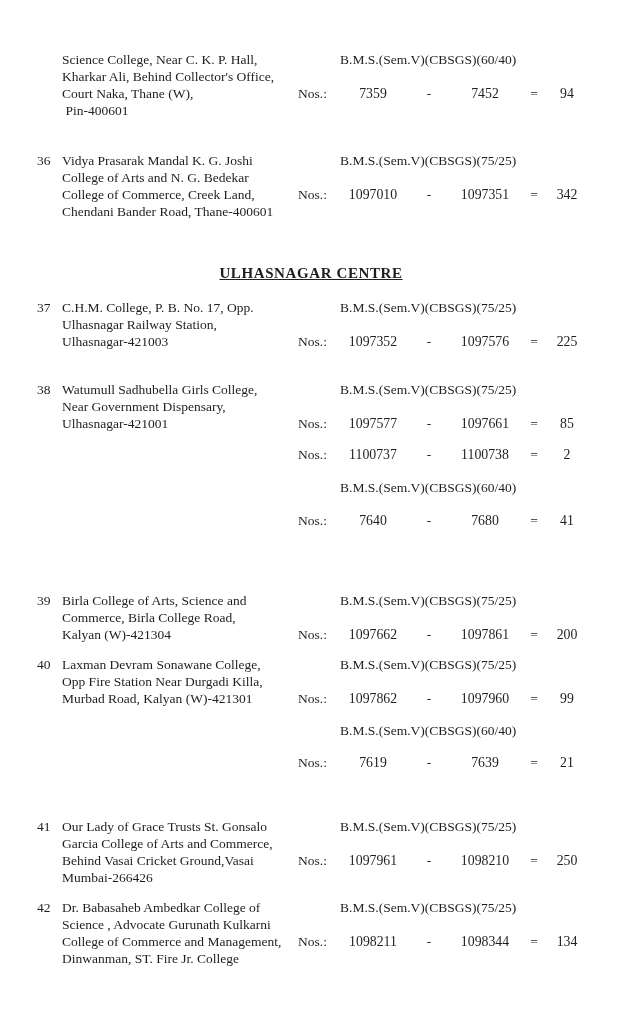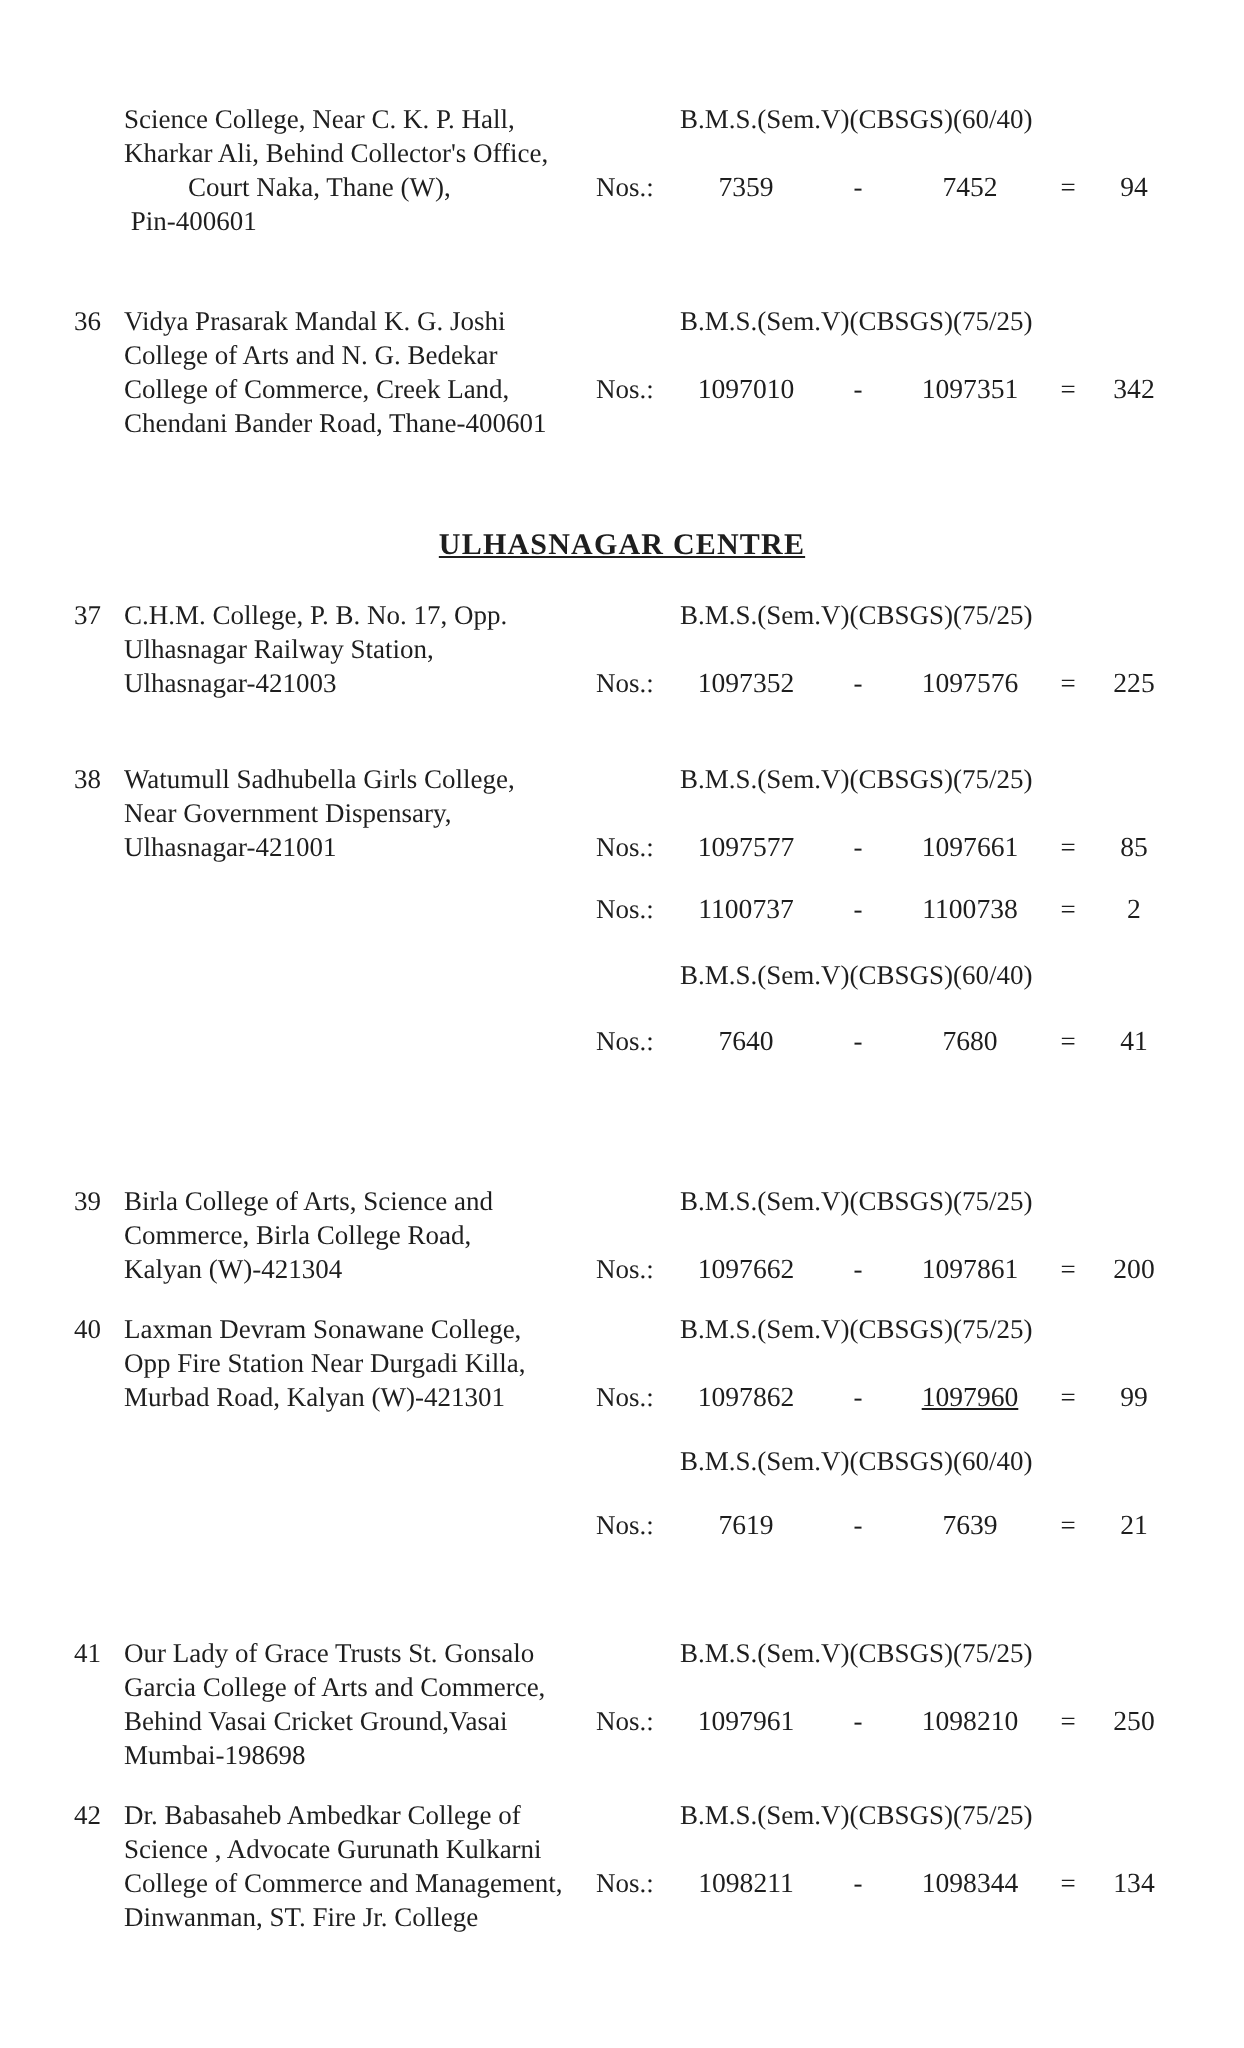--- a/index.html
+++ b/index.html
@@ -32,21 +32,21 @@
     white-space:pre;
   }
 </style>
 </head>
 <body>
 
 <div id="page">
     <div class="entry" style="top: 51px;">
       <div class="abs addr" style="top: 0px;">Science College, Near C. K. P. Hall,</div>
       <div class="abs addr" style="top: 17px;">Kharkar Ali, Behind Collector's Office,</div>
-      <div class="abs addr" style="top: 34px; margin-left: 32px;">Court Naka, Thane (W),</div>
+      <div class="abs addr" style="top: 34px;">Court Naka, Thane (W),</div>
       <div class="abs addr" style="top: 51px;"> Pin-400601</div>
       <div class="abs subject" style="top: 0px;">B.M.S.(Sem.V)(CBSGS)(60/40)</div>
       <div class="abs nos-label" style="top: 34px;">Nos.:</div>
       <div class="abs n1 nosnum" style="top: 34px;">7359</div>
       <div class="abs dash" style="top: 34px;">-</div>
       <div class="abs n2 nosnum" style="top: 34px;">7452</div>
       <div class="abs eq" style="top: 34px;">=</div>
       <div class="abs cnt nosnum" style="top: 34px;">94</div>
     </div>
     <div class="entry" style="top: 152px;">
@@ -118,37 +118,37 @@
     </div>
     <div class="entry" style="top: 656px;">
       <div class="abs num" style="top: 0px;">40</div>
       <div class="abs addr" style="top: 0px;">Laxman Devram Sonawane College,</div>
       <div class="abs addr" style="top: 17px;">Opp Fire Station Near Durgadi Killa,</div>
       <div class="abs addr" style="top: 34px;">Murbad Road, Kalyan (W)-421301</div>
       <div class="abs subject" style="top: 0px;">B.M.S.(Sem.V)(CBSGS)(75/25)</div>
       <div class="abs nos-label" style="top: 34px;">Nos.:</div>
       <div class="abs n1 nosnum" style="top: 34px;">1097862</div>
       <div class="abs dash" style="top: 34px;">-</div>
-      <div class="abs n2 nosnum" style="top: 34px; text-decoration: underline;">1097960</div>
+      <div class="abs n2 nosnum" style="top: 34px;">1097960</div>
       <div class="abs eq" style="top: 34px;">=</div>
       <div class="abs cnt nosnum" style="top: 34px;">99</div>
     </div>
     <div class="abs subject" style="top: 722px;">B.M.S.(Sem.V)(CBSGS)(60/40)</div>
     <div class="abs nos-label" style="top: 754px;">Nos.:</div>
     <div class="abs n1 nosnum" style="top: 754px;">7619</div>
     <div class="abs dash" style="top: 754px;">-</div>
     <div class="abs n2 nosnum" style="top: 754px;">7639</div>
     <div class="abs eq" style="top: 754px;">=</div>
     <div class="abs cnt nosnum" style="top: 754px;">21</div>
     <div class="entry" style="top: 818px;">
       <div class="abs num" style="top: 0px;">41</div>
       <div class="abs addr" style="top: 0px;">Our Lady of Grace Trusts St. Gonsalo</div>
       <div class="abs addr" style="top: 17px;">Garcia College of Arts and Commerce,</div>
       <div class="abs addr" style="top: 34px;">Behind Vasai Cricket Ground,Vasai</div>
-      <div class="abs addr" style="top: 51px;">Mumbai-198698</div>
+      <div class="abs addr" style="top: 51px;">Mumbai-266426</div>
       <div class="abs subject" style="top: 0px;">B.M.S.(Sem.V)(CBSGS)(75/25)</div>
       <div class="abs nos-label" style="top: 34px;">Nos.:</div>
       <div class="abs n1 nosnum" style="top: 34px;">1097961</div>
       <div class="abs dash" style="top: 34px;">-</div>
       <div class="abs n2 nosnum" style="top: 34px;">1098210</div>
       <div class="abs eq" style="top: 34px;">=</div>
       <div class="abs cnt nosnum" style="top: 34px;">250</div>
     </div>
     <div class="entry" style="top: 899px;">
       <div class="abs num" style="top: 0px;">42</div>

